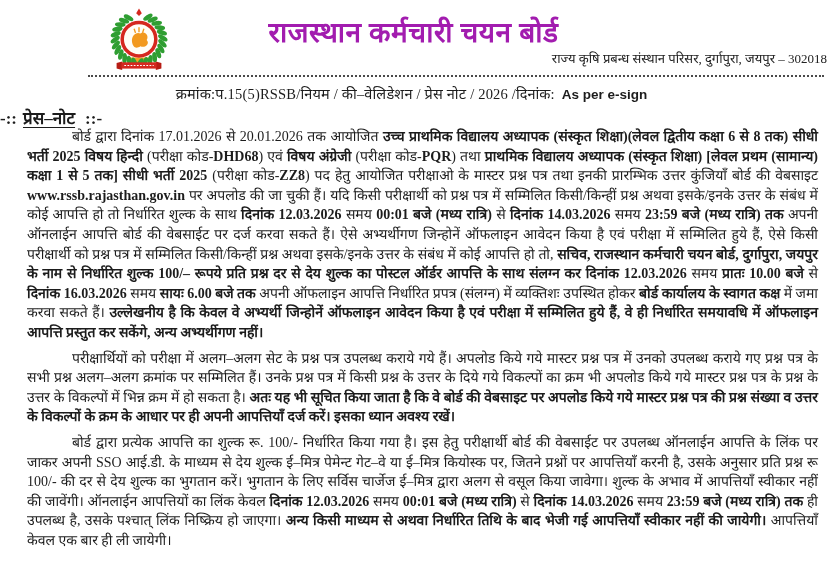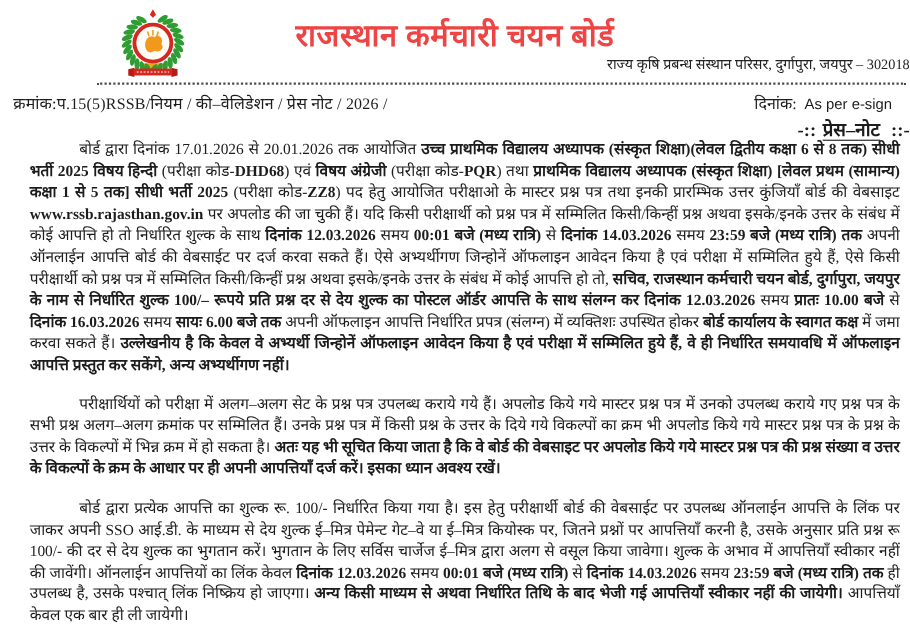--- a/index.html
+++ b/index.html
@@ -18,73 +18,73 @@
     left: 98px; top: 7px;
     width: 82px; height: 70px;
   }
   .org-name {
     position: absolute;
     left: 0; right: 0; top: 12px;
     text-align: center;
     font-size: 28px;
     font-weight: bold;
     letter-spacing: 0.5px;
-    color: #ef4444;
+    color: #a21caf;
   }
   .org-address {
     position: absolute;
     left: 0; right: 0; top: 49px;
     text-align: right;
     font-size: 13px;
     color: #222;
   }
   .sep {
     position: absolute;
     left: 88px; right: 3px; top: 75px;
     border-top: 2px dotted #4a4a4a;
   }
   .ref-row {
     position: absolute;
     left: 12px; right: 16px; top: 83px;
     display: flex;
-    justify-content: space-between;
+    justify-content: center;
     font-size: 14.5px;
   }
   .ref-no { letter-spacing: 0.2px; }
   .date-wrap .date-value {
     font-family: "Liberation Sans", sans-serif;
-    font-weight: normal;
+    font-weight: bold;
     font-size: 13.5px;
     margin-top: 30px;
   }
   
   .doc-title {
     position: absolute;
     left: 0; right: 0; top: 106px;
-    text-align: right;
+    text-align: left;
     font-size: 17px;
     font-weight: bold;
   }
   .doc-title .tword {
     text-decoration: underline;
     text-underline-offset: 3px;
     margin: 0 10px 0 6px;
   }
   
   .body-text {
     position: absolute;
     left: 27px; right: 9px; top: 127px;
   }
   .body-text p {
     font-size: 14px;
     line-height: 19.6px;
     text-align: justify;
     text-indent: 45px;
   }
-  .body-text p + p { margin-top: 16px; }
+  .body-text p + p { margin-top: 6px; }
   .body-text span.b { font-weight: bold; }
   .body-text span.u {
     text-decoration-thickness: 1.5px;
     text-underline-offset: 3px;
   }
 </style>
 </head>
 <body>
 
 <div class="page">

